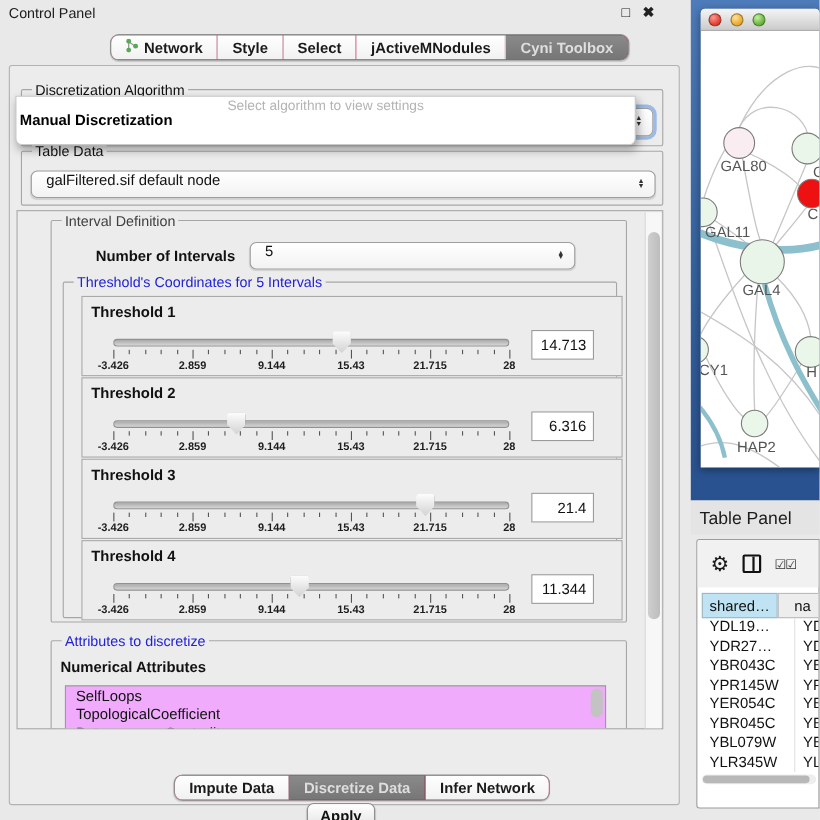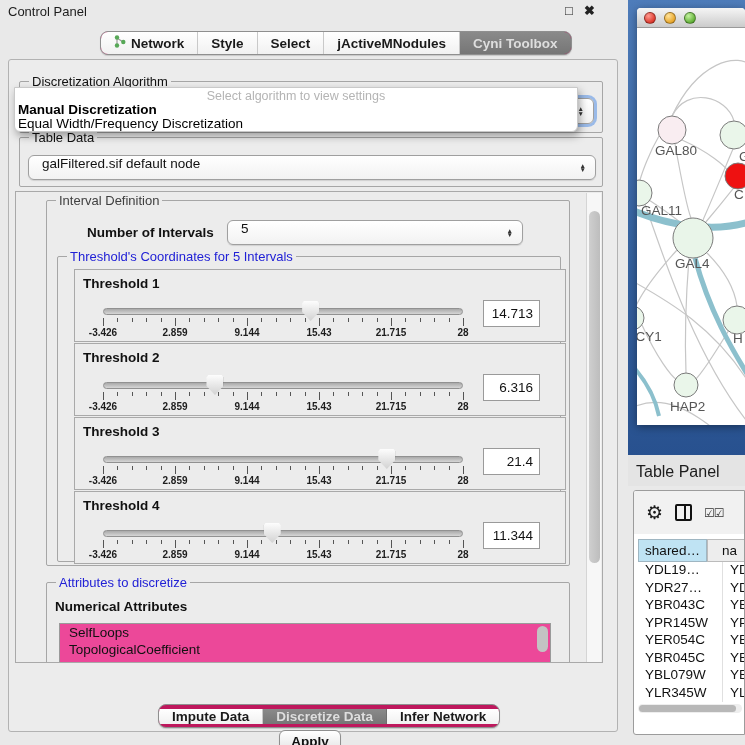--- a/index.html
+++ b/index.html
@@ -72,21 +72,21 @@
   .ticks { position:absolute; left:28px; top:48px; width:360px; height:9px; }
   .tick { position:absolute; top:0; width:1px; background:#555; }
   .tick.minor { height:4px; }
   .tick.major { height:8px; }
   .scale { position:absolute; left:28px; top:57px; width:360px; height:12px; }
   .scale span { position:absolute; transform:translateX(-50%); font-size:10px; font-weight:bold; color:#1d1d1d; }
   .thr-value { position:absolute; left:408px; top:30px; width:57px; height:27px; background:#ffffff;
     border:1px solid #9a9a9a; font-size:13.5px; line-height:25px; text-align:right; padding-right:6px; }
 
   
-  #attr-list { position:absolute; left:12px; top:40px; width:492px; height:60px; background:#ec4899;
+  #attr-list { position:absolute; left:12px; top:40px; width:492px; height:60px; background:#f0abfc;
     border:1px solid #9a9a9a; overflow:hidden; }
   .attr-item { padding:1px 0 1px 9px; font-size:13.5px; height:17px; }
   #attr-vsb { position:absolute; right:2px; top:2px; width:11px; height:26px;
     background:#c3c3c3; border-radius:6px; }
 
   
   #apply-btn { position:absolute; left:270px; top:670px; width:62px; height:23px;
     background:linear-gradient(#ffffff,#e3e3e3); border:1px solid #8f8f8f; border-radius:6px;
     font-size:13.5px; font-weight:bold; text-align:center; line-height:21px; cursor:default;
     box-shadow:0 1px 1px rgba(0,0,0,.15); }
@@ -382,36 +382,35 @@
       </div>
 
       <div id="vsb-track">
         <div id="vsb-thumb"></div>
       </div>
     </div>
 
     <div id="apply-btn">Apply</div>
   </div>
 
-  <div class="seg-bar" style="left:146px; top:704px;align-items:center;">
+  <div class="seg-bar" style="left:146px; top:704px;">
       <div class="seg">
         <span>Impute Data</span>
       </div>
       <div class="seg sel">
         <span>Discretize Data</span>
       </div>
       <div class="seg">
         <span>Infer Network</span>
       </div>
     </div>
 
   <div id="algo-popup">
     <div class="ph">Select algorithm to view settings</div>
     <div class="opt first">Manual Discretization</div>
-    <div class="opt">Equal Width/Frequency Discretization</div>
   </div>
 </div>
 
 <div id="netframe">
   <div id="macwin">
     <div id="mactitle">
       <span id="light-red" class="light"></span>
       <span id="light-yellow" class="light"></span>
       <span id="light-green" class="light"></span>
     </div>

